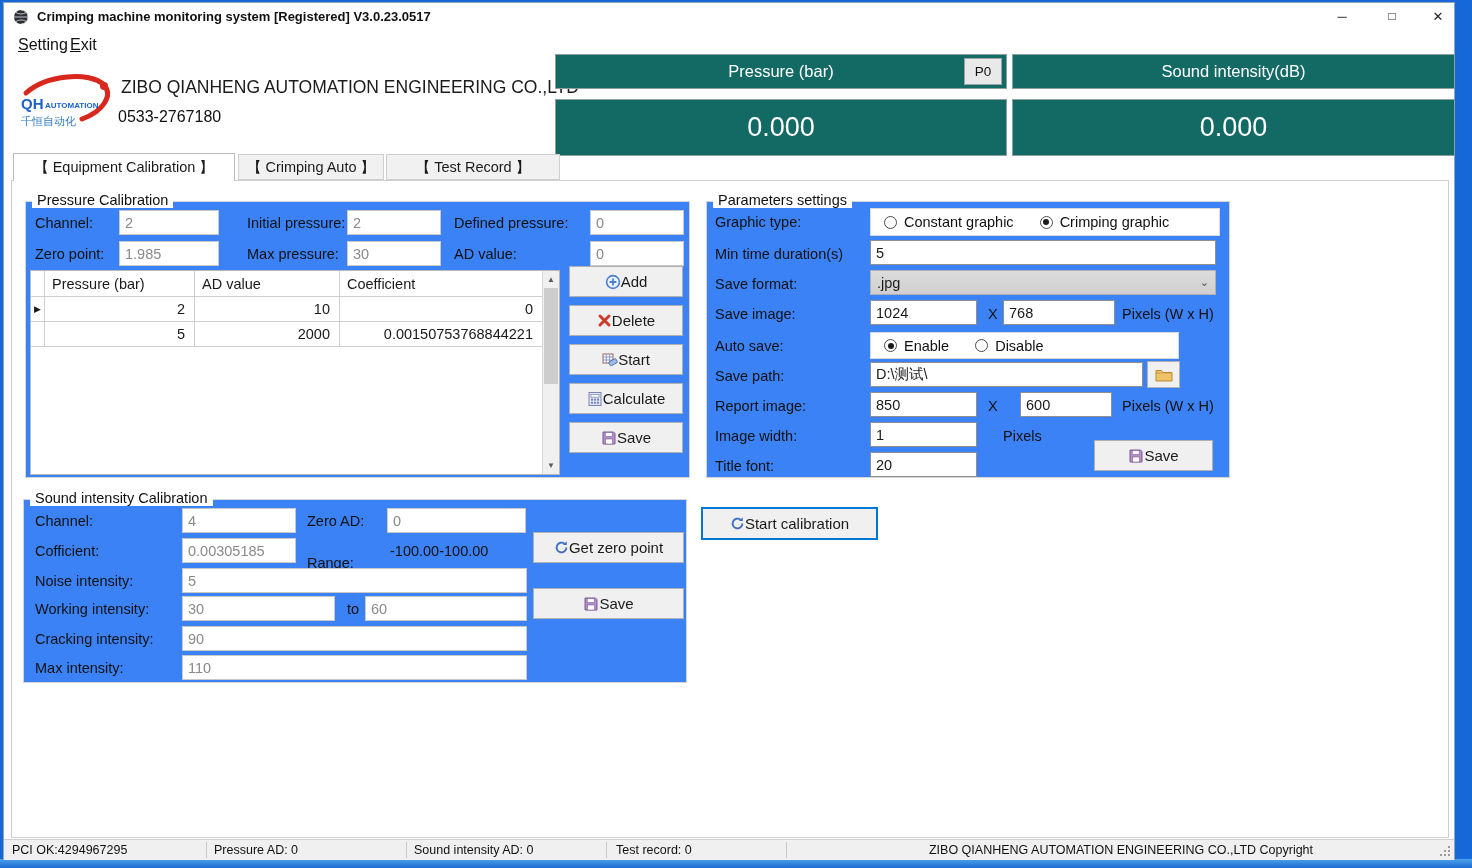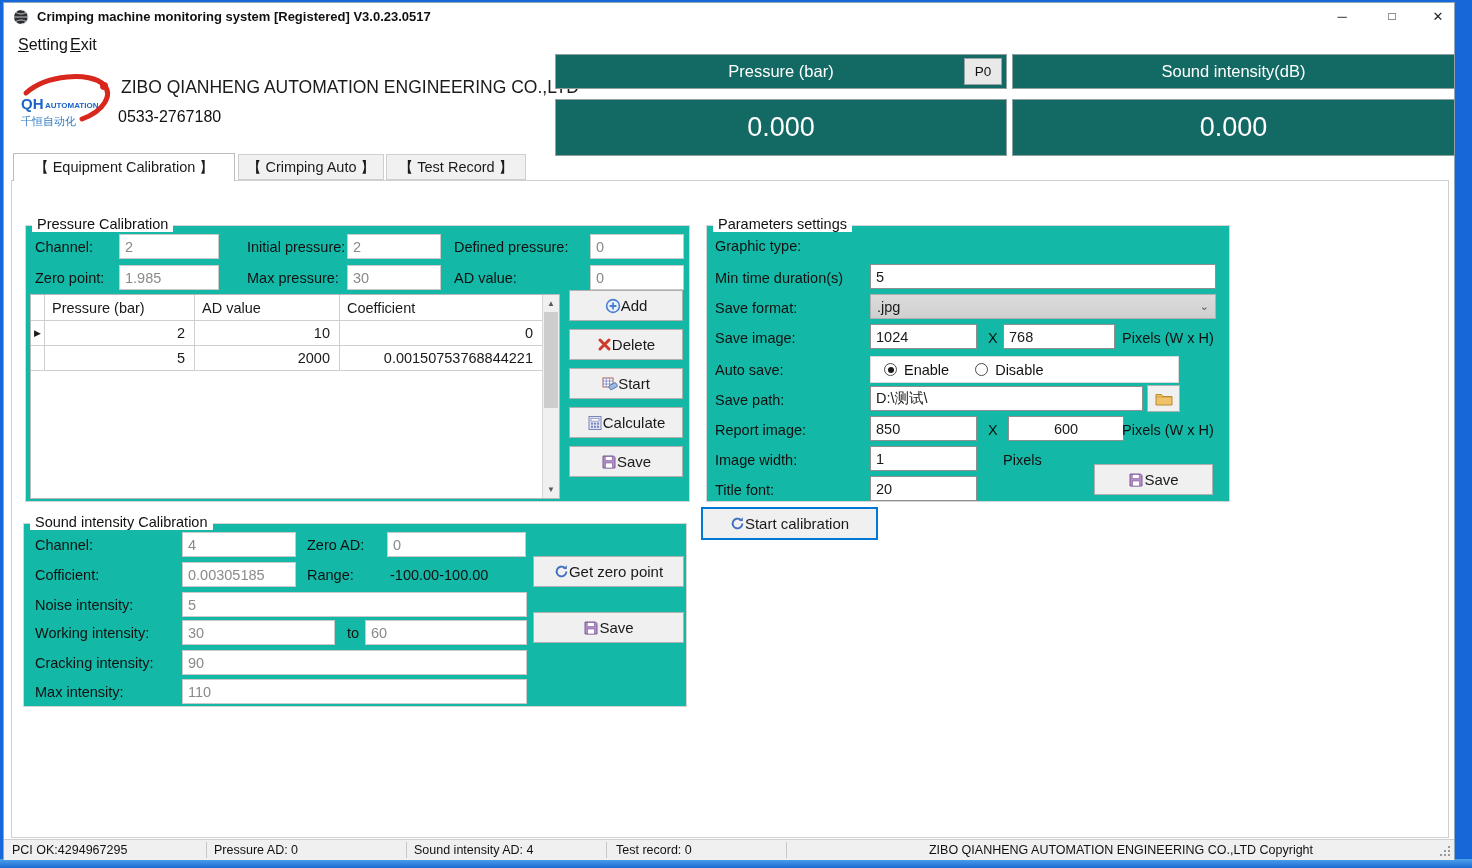--- a/index.html
+++ b/index.html
@@ -40,26 +40,26 @@
     display:flex; align-items:center; justify-content:center; color:#fff; font-size:27px; }
   .p0-btn { position:absolute; right:4px; top:3px; width:38px; height:27px; background:#e9e9e9;
     border:1px solid #9aa3a8; font-size:13.5px; color:#111; display:flex; align-items:center; justify-content:center; }
 
   
   .tab { position:absolute; font-size:14.5px; display:flex; align-items:center; justify-content:center;
     white-space:nowrap; color:#1a1a1a; }
   .tab.active { left:9px; top:150px; width:222px; height:28px; background:#fff;
     border:1px solid #bcbcbc; border-bottom:none; z-index:3; }
   .tab.t2 { left:234px; top:151px; width:146px; height:26px; background:#f1f1f1; border:1px solid #cfcfcf; }
-  .tab.t3 { left:382px; top:151px; width:140px; height:26px; background:#f1f1f1; border:1px solid #cfcfcf; }
+  .tab.t3 { left:382px; top:151px; width:174px; height:26px; background:#f1f1f1; border:1px solid #cfcfcf; }
   .content-frame { position:absolute; left:7px; top:177px; width:1438px; height:658px;
     background:#fff; border:1px solid #d0d0d0; z-index:1; }
 
   
-  .group { position:absolute; border:1px solid #d5d5d5; background:#14b8a6; z-index:4;margin-top:24px; }
+  .group { position:absolute; border:1px solid #d5d5d5; background:#3b82f6; z-index:4; }
   .legend { position:absolute; top:-10px; left:6px; background:#fff; padding:0 5px; font-size:14.5px; color:#111; white-space:nowrap; }
   .lbl { position:absolute; font-size:14.5px; color:#111; white-space:nowrap; }
 
   .tb { position:absolute; border:1px solid #c9c9c9; background:#fff; font-family:inherit;
     font-size:14.5px; color:#8a8a8a; padding:0 5px; height:25px; }
   .tb.dark { border-color:#8f8f8f; color:#1a1a1a; }
 
   .btn { position:absolute; background:#f0f0f0; border:1px solid #b0b0b0; font-size:15px; color:#1a1a1a;
     display:flex; align-items:center; justify-content:center; gap:0; cursor:default; }
   .btn svg { flex:0 0 auto; }
@@ -240,20 +240,30 @@
         <rect x="4.5" y="9" width="7" height="5" fill="#fff" stroke="#7d5a96" stroke-width="0.6"></rect>
       </svg>
       <span>Save</span>
     </div>
   </div>
 
   <div class="group" style="left:702px; top:198px; width:524px; height:277px;">
     <span class="legend">Parameters settings</span>
 
     <span class="lbl" style="left:8px; top:12px;">Graphic type:</span>
+    <div class="opt-box" style="left:163px; top:6px; width:350px; height:28px;">
+      <span class="radio-pair">
+        <span class="radio"></span>
+        <span>Constant graphic</span>
+      </span>
+      <span class="radio-pair">
+        <span class="radio on"></span>
+        <span>Crimping graphic</span>
+      </span>
+    </div>
 
     <span class="lbl" style="left:8px; top:44px;">Min time duration(s)</span>
     <input class="tb dark" style="left: 163px; top: 38px; width: 346px;" readonly="" value="5">
 
     <span class="lbl" style="left:8px; top:74px;">Save format:</span>
     <div class="select" style="left:163px; top:68px; width:346px;">
       <span>.jpg</span>
       <span class="chev">⌄</span>
     </div>
 
@@ -280,21 +290,21 @@
     <div class="btn" style="left:440px; top:159px; width:33px; height:27px;">
       <svg width="18" height="14" viewBox="0 0 18 14">
         <path d="M1 2.5h5.5L8 4.5h9V13H1z" fill="#f0c36a" stroke="#b98a2e"></path>
         <path d="M1 5h16" stroke="#b98a2e" stroke-width="0.7"></path>
       </svg>
     </div>
 
     <span class="lbl" style="left:8px; top:196px;">Report image:</span>
     <input class="tb dark" style="left: 163px; top: 190px; width: 107px;" readonly="" value="850">
     <span class="lbl" style="left:281px; top:196px;">X</span>
-    <input class="tb dark" style="left: 301px; top: 190px; width: 116px; text-align: center;" readonly="" value="600">
+    <input class="tb dark" style="left: 313px; top: 190px; width: 92px;" readonly="" value="600">
     <span class="lbl" style="left:415px; top:196px;">Pixels (W x H)</span>
 
     <span class="lbl" style="left:8px; top:226px;">Image width:</span>
     <input class="tb dark" style="left: 163px; top: 220px; width: 107px;" readonly="" value="1">
     <span class="lbl" style="left:296px; top:226px;">Pixels</span>
 
     <span class="lbl" style="left:8px; top:256px;">Title font:</span>
     <input class="tb dark" style="left: 163px; top: 250px; width: 107px;" readonly="" value="20">
 
     <div class="btn" style="left:387px; top:238px; width:119px; height:31px;">
@@ -310,21 +320,21 @@
   <div class="group" style="left:19px; top:496px; width:664px; height:184px;">
     <span class="legend">Sound intensity Calibration</span>
 
     <span class="lbl" style="left:11px; top:13px;">Channel:</span>
     <input class="tb" style="left: 158px; top: 8px; width: 114px;" readonly="" value="4">
     <span class="lbl" style="left:283px; top:13px;">Zero AD:</span>
     <input class="tb" style="left: 363px; top: 8px; width: 139px;" readonly="" value="0">
 
     <span class="lbl" style="left:11px; top:43px;">Cofficient:</span>
     <input class="tb" style="left: 158px; top: 38px; width: 114px;" readonly="" value="0.00305185">
-    <span class="lbl" style="left:283px; top:43px;text-align:right;">Range:</span>
+    <span class="lbl" style="left:283px; top:55px;text-align:right;">Range:</span>
     <span class="lbl" style="left:366px; top:43px;">-100.00-100.00</span>
     <div class="btn" style="left:509px; top:32px; width:151px; height:31px;">
       <svg width="15" height="15" viewBox="0 0 16 16">
         <path d="M13.2 8a5.2 5.2 0 1 1-1.9-4" fill="none" stroke="#3f6fc0" stroke-width="2"></path>
         <path d="M13.6 1.2v4h-4z" fill="#3f6fc0"></path>
       </svg>
       <span>Get zero point</span>
     </div>
 
     <span class="lbl" style="left:11px; top:73px;">Noise intensity:</span>
@@ -356,21 +366,21 @@
       <path d="M13.6 1.2v4h-4z" fill="#3f6fc0"></path>
     </svg>
     <span>Start calibration</span>
   </div>
 
   <div class="statusbar">
     <span class="sb-txt" style="left:8px;">PCI OK:4294967295</span>
     <span class="sb-div" style="left:202px;"></span>
     <span class="sb-txt" style="left:210px;">Pressure AD:  0</span>
     <span class="sb-div" style="left:402px;"></span>
-    <span class="sb-txt" style="left:410px;">Sound intensity AD:  4</span>
+    <span class="sb-txt" style="left:410px;">Sound intensity AD:  0</span>
     <span class="sb-div" style="left:602px;"></span>
     <span class="sb-txt" style="left:612px;">Test record:  0</span>
     <span class="sb-div" style="left:782px;"></span>
     <span class="sb-txt" style="left:782px; width:670px; text-align:center;">ZIBO QIANHENG AUTOMATION ENGINEERING CO.,LTD Copyright</span>
     <svg class="grip" width="14" height="14" viewBox="0 0 14 14">
       <g fill="#9a9a9a">
         <rect x="10" y="10" width="2" height="2"></rect>
           <rect x="10" y="6" width="2" height="2"></rect>
           <rect x="10" y="2" width="2" height="2"></rect>
         <rect x="6" y="10" width="2" height="2"></rect>

